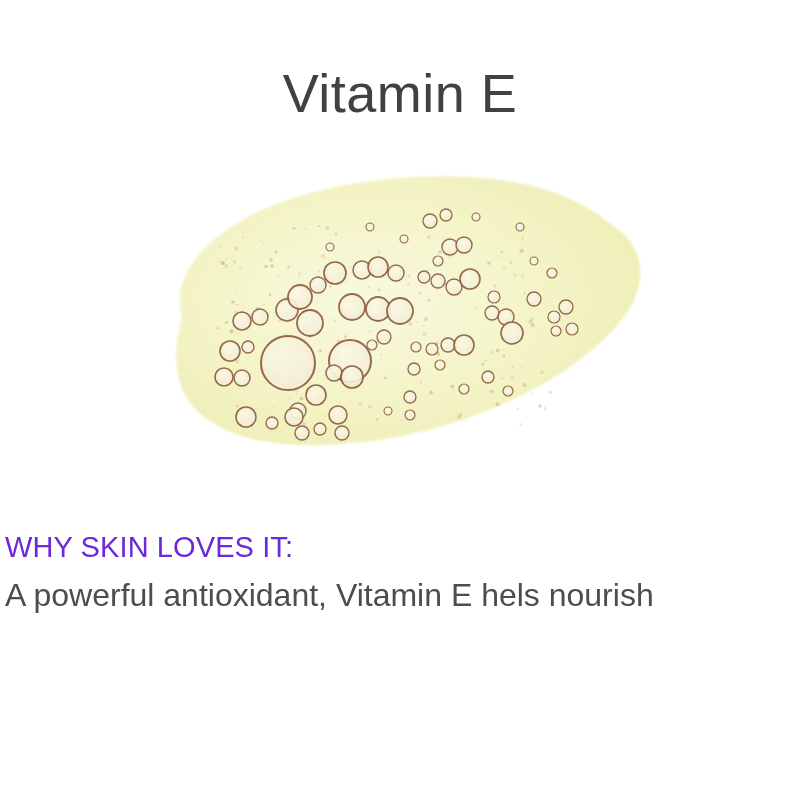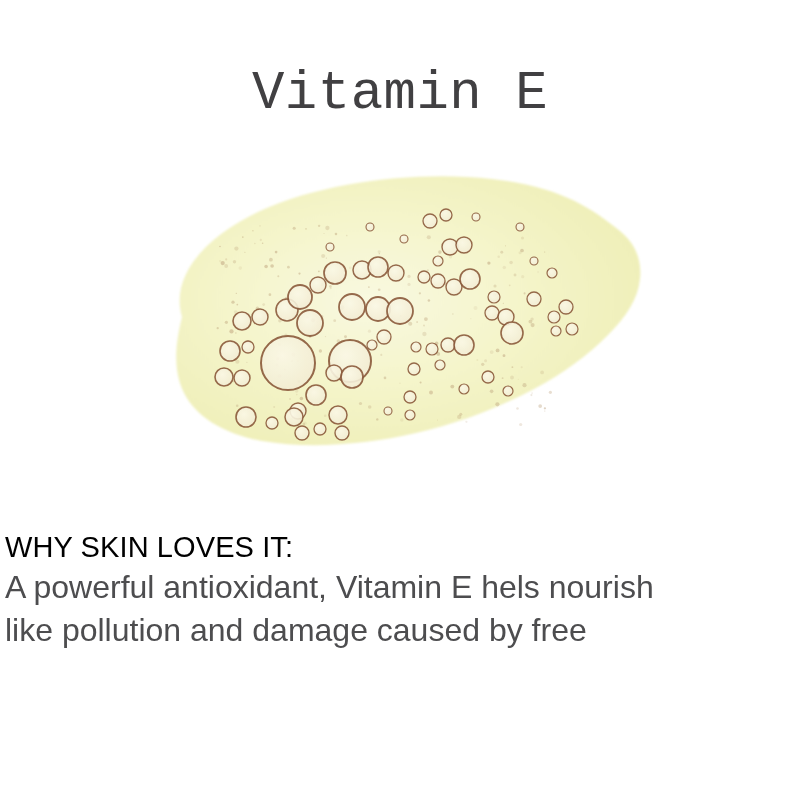--- a/index.html
+++ b/index.html
@@ -22,21 +22,21 @@
     background: #ffffff;
   }
 
   
   .product-title {
     position: absolute;
     top: 28px;
     left: 0;
     width: 800px;
     text-align: center;
-    font-family: Liberation Mono, monospace;
+    font-family: Liberation Sans, sans-serif;
     font-size: 54px;
     font-weight: 400;
     letter-spacing: 0.5px;
     color: #414042;
     line-height: 1.1;
     white-space: nowrap;
   }
 
   
   .swatch-figure {
@@ -57,23 +57,23 @@
     position: absolute;
     left: 5px;
     top: 530px;
     width: 790px;
   }
   .copy-heading {
     font-family: "Liberation Sans", sans-serif;
     font-size: 29px;
     font-weight: 400;
     letter-spacing: 0.1px;
-    color: #000000;
+    color: #6d28d9;
     line-height: 1.18;
-    margin: 0 0 2px 0;
+    margin: 0 0 10px 0;
     white-space: nowrap;
   }
   .copy-body {
     font-family: "Liberation Sans", sans-serif;
     font-size: 32px;
     font-weight: 300;
     color: #4d4d4f;
     line-height: 43px;
     margin: 0;
     max-width: 760px;
@@ -374,17 +374,16 @@
           <circle cx="284" cy="74" r="4" fill="url(#bubbleGrad)" stroke="#8b5a3c" stroke-width="1.1" opacity="0.9"></circle>
           <circle cx="210" cy="82" r="4" fill="url(#bubbleGrad)" stroke="#8b5a3c" stroke-width="1.1" opacity="0.9"></circle>
         </g>
     </svg>
   </figure>
 
   <div class="copy-block">
     <p class="copy-heading">WHY SKIN LOVES IT:</p>
     <p class="copy-body" id="copy-body">
         <span class="line">A powerful antioxidant, Vitamin E hels nourish</span>
-        <span class="line">like pollution and damage caused by free</span>
       </p>
   </div>
 
 </div>
 
 </body></html>

